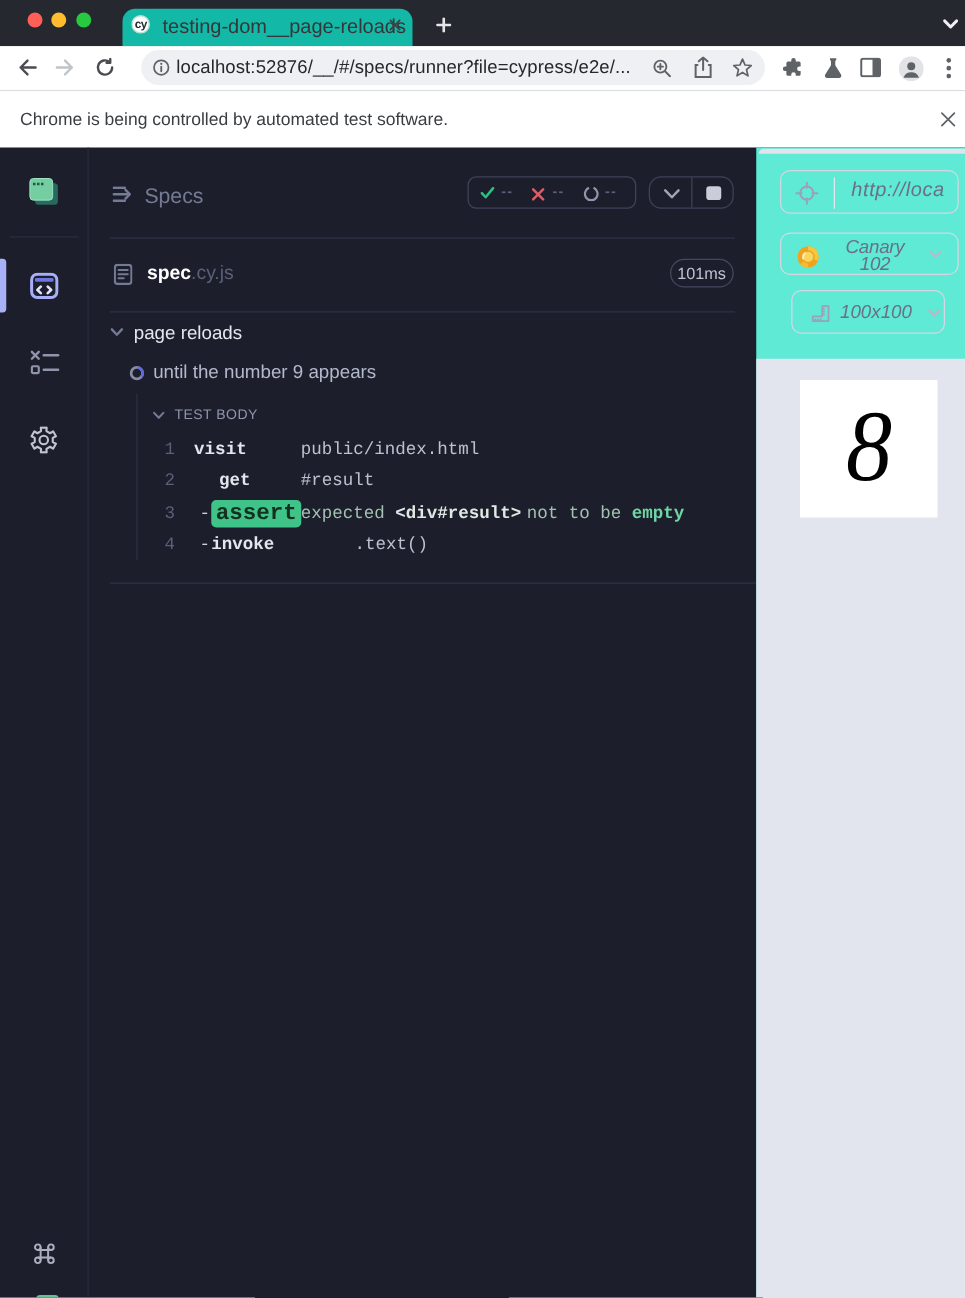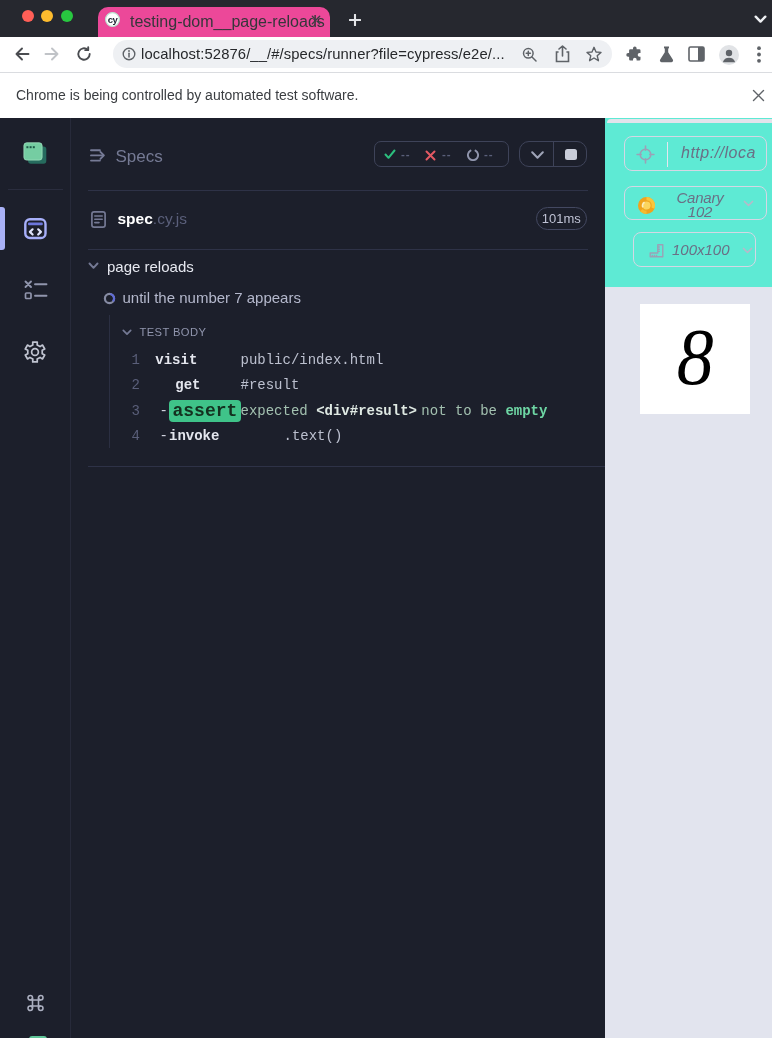--- a/index.html
+++ b/index.html
@@ -2,21 +2,21 @@
 <html><head>
 <meta charset="utf-8">
 <style>
   * { margin:0; padding:0; box-sizing:border-box; }
   html,body { width:772px; height:1038px; overflow:hidden; }
   body { font-family:"Liberation Sans", sans-serif; position:relative; background:#fff; }
   .abs { position:absolute; }
   
   #tabstrip { left:0; top:0; width:772px; height:37px; background:#26282f; }
   .light { width:12px; height:12px; border-radius:50%; top:10px; }
-  #tab { left:98px; top:7px; width:232px; height:30px; background:#ec4899; border-radius:10px 10px 0 0; }
+  #tab { left:98px; top:7px; width:232px; height:30px; background:#14b8a6; border-radius:10px 10px 0 0; }
   #tabtitle { left:32px; top:6px; font-size:16px; color:#35363a; white-space:nowrap; }
   #newtab { left:349px; top:14px; }
   #stripchev { left:754px; top:15px; }
   
   #toolbar { left:0; top:37px; width:772px; height:36px; background:#ffffff; border-bottom:1px solid #dadce0;text-align:right; }
   #omnibox { left:113px; top:3px; width:499px; height:28px; background:#eef0f3; border-radius:14px; overflow:hidden; }
   #urltext { left:28px; top:6px; font-size:14.8px; color:#26282b; white-space:nowrap; letter-spacing:0.1px; }
   
   #infobar { left:0; top:73px; width:772px; height:45px; background:#fff; }
   #infotext { left:16px; top:13.5px; font-size:14px; color:#3a3d41; }
@@ -239,21 +239,21 @@
 
       <svg id="suite-chev" class="abs" width="11" height="8" viewBox="0 0 11 8">
         <path d="M1.5 1.5 L5.5 5.8 L9.5 1.5" stroke="#747994" stroke-width="1.9" fill="none" stroke-linecap="round" stroke-linejoin="round"></path>
       </svg>
       <div id="suite" class="abs">page reloads</div>
 
       <svg id="test-ring" class="abs" width="13" height="13" viewBox="0 0 13 13">
         <circle cx="6.5" cy="6.5" r="4.6" stroke="#868ba3" stroke-width="2.2" fill="none"></circle>
         <path d="M7.3 2.0 A4.6 4.6 0 0 1 10.1 9.4" stroke="#5f6bd6" stroke-width="2.2" fill="none"></path>
       </svg>
-      <div id="test" class="abs">until the number 7 appears</div>
+      <div id="test" class="abs">until the number 9 appears</div>
 
       <div id="indentline" class="abs"></div>
       <svg id="tb-chev" class="abs" width="10" height="7" viewBox="0 0 10 7">
         <path d="M1.3 1.3 L5 5.2 L8.7 1.3" stroke="#747994" stroke-width="1.7" fill="none" stroke-linecap="round" stroke-linejoin="round"></path>
       </svg>
       <div id="tb" class="abs">TEST BODY</div>
 
       <div class="cline mono abs" style="top:233.8px;"><span class="lnum abs" style="left:0">1</span><span class="abs" style="left:35.3px;"><span class="cmd">visit</span></span><span class="abs" style="left:120.5px;"><span class="arg">public/index.html</span></span></div>
       <div class="cline mono abs" style="top:259.2px;"><span class="lnum abs" style="left:0">2</span><span class="abs" style="left:35.3px;margin-left:20px;"><span class="cmd">get</span></span><span class="abs" style="left:120.5px;"><span class="arg">#result</span></span></div>
       <div class="cline mono abs" style="top:284.6px;"><span class="lnum abs" style="left:0">3</span><span class="abs" style="left:39.5px;color:#d0d3de;">-</span><span class="abs" style="left:48.5px;top:-2px;"><span id="assertbadge">assert</span></span><span class="abs" style="left:120.5px;"><span class="sage">expected </span><span class="strong">&lt;div#result&gt;</span><span class="sage" style="margin-left:-4px;"> not to be </span><span class="jade">empty</span></span></div>

